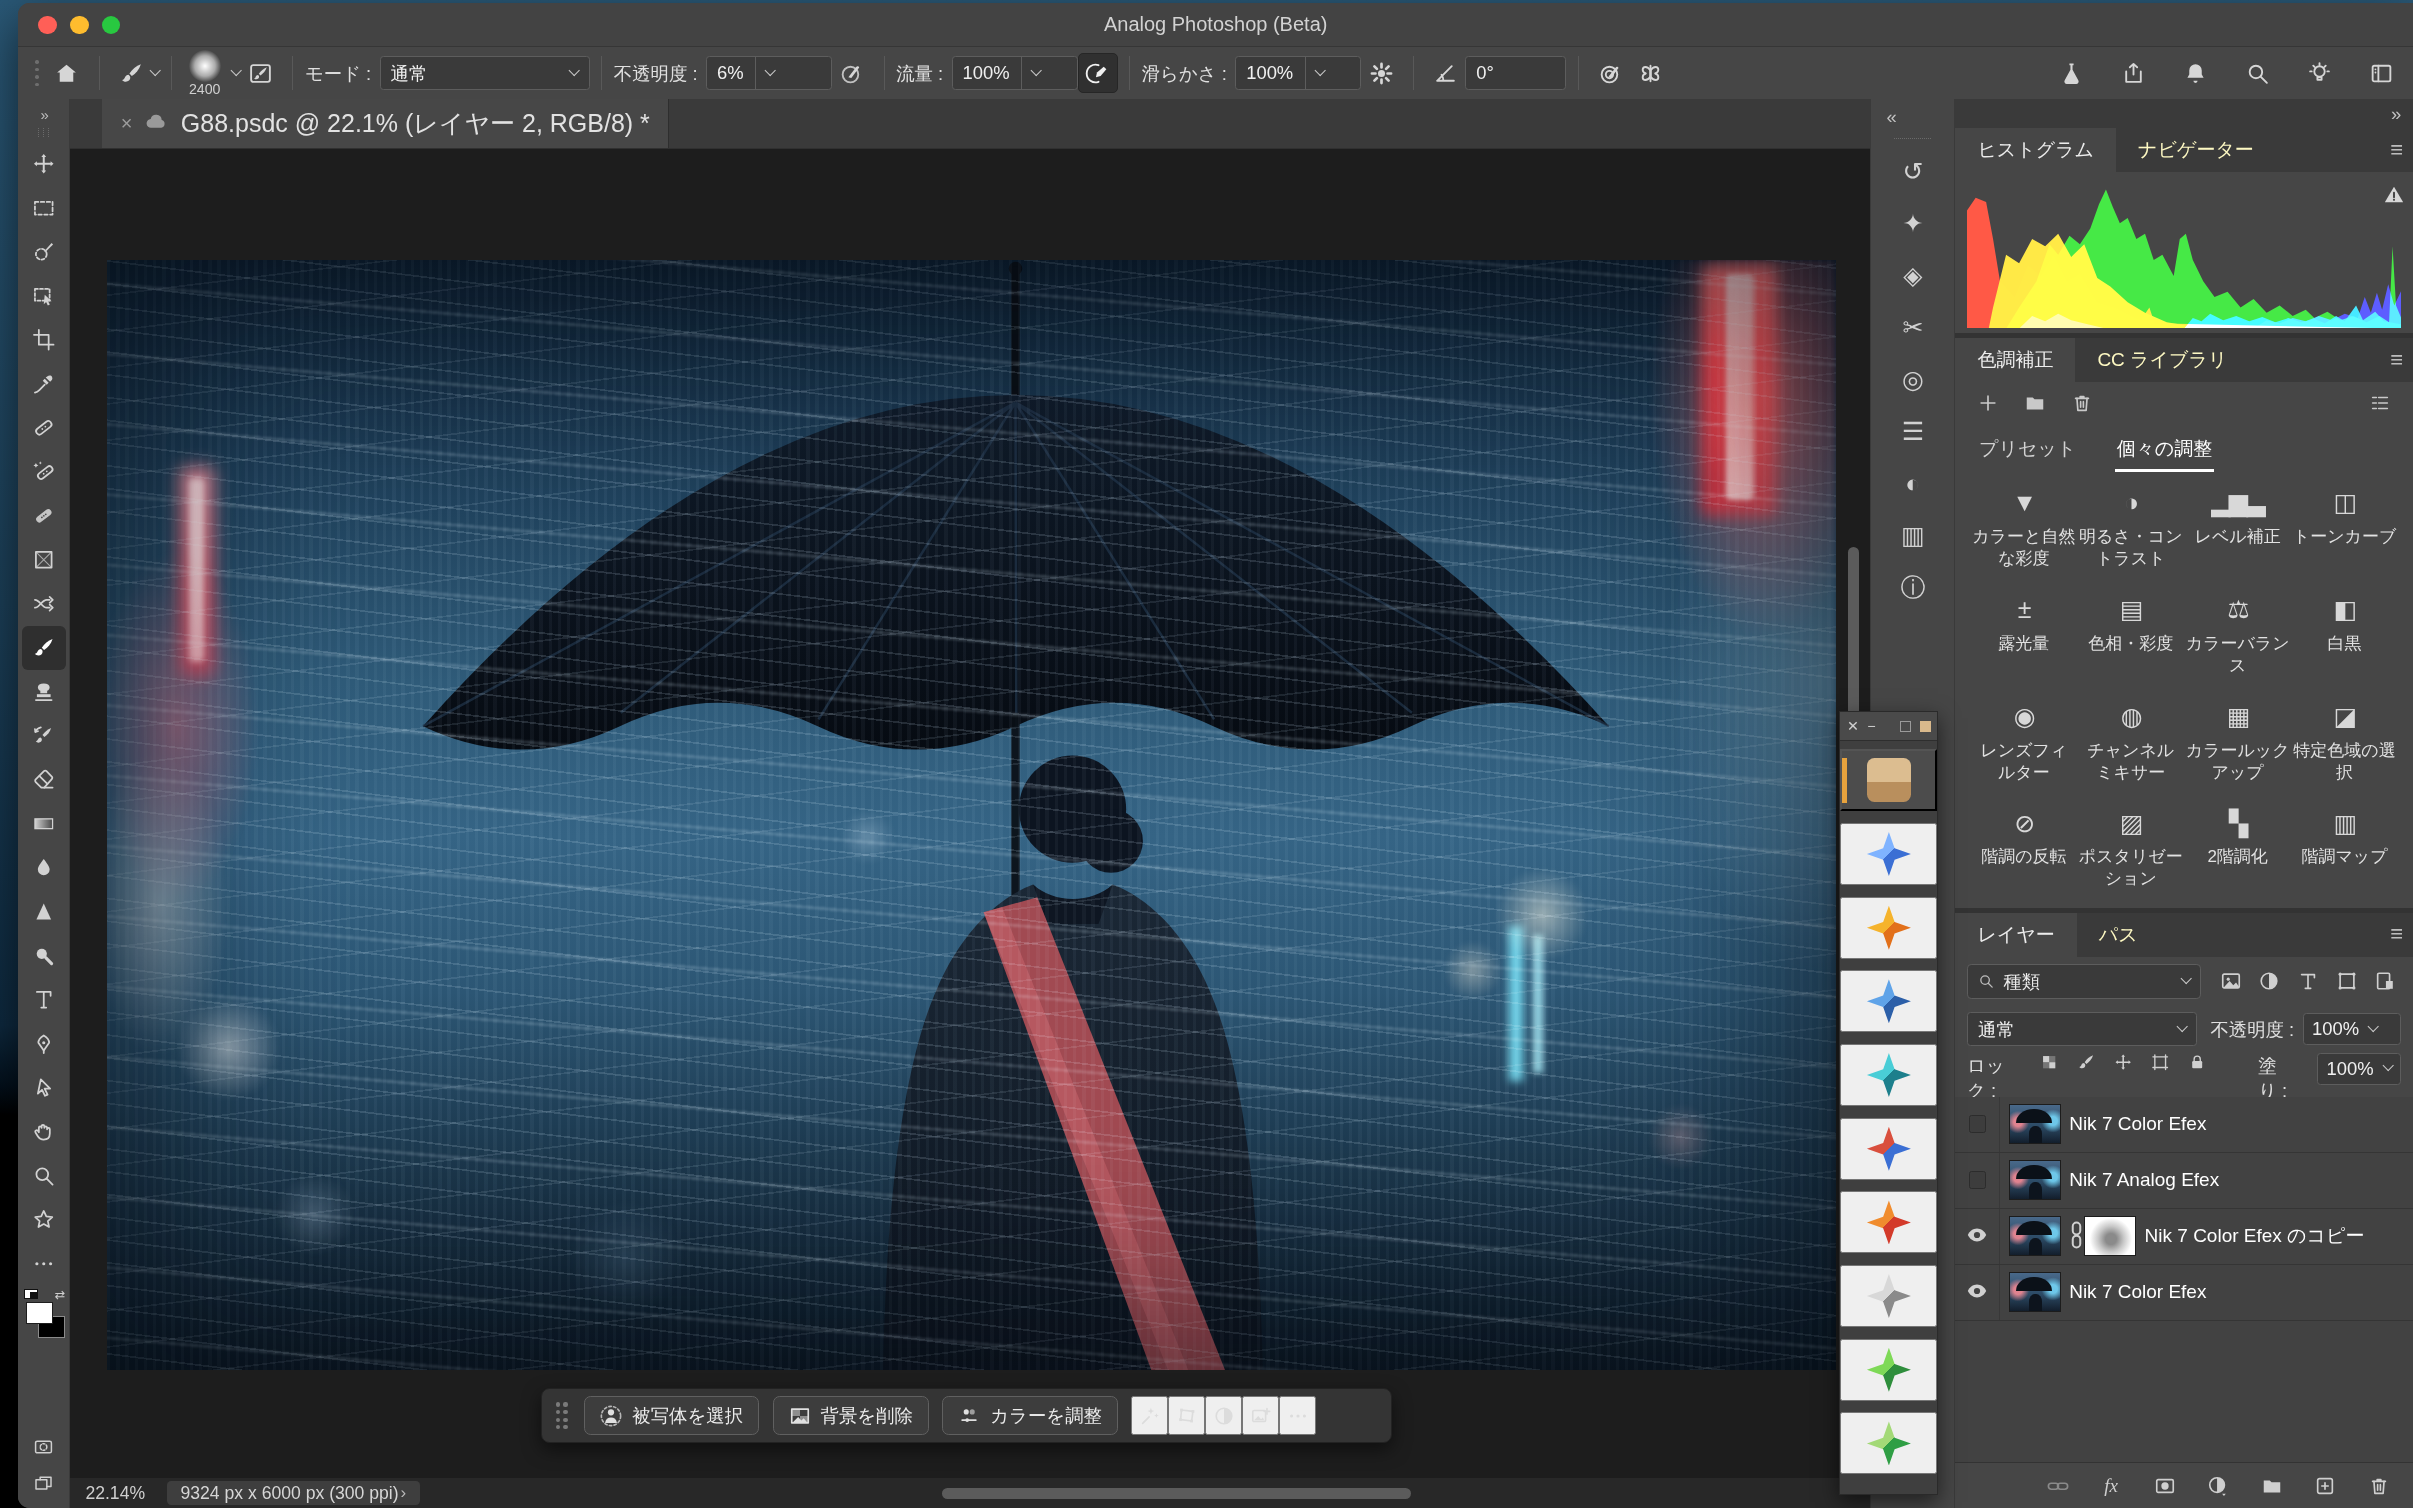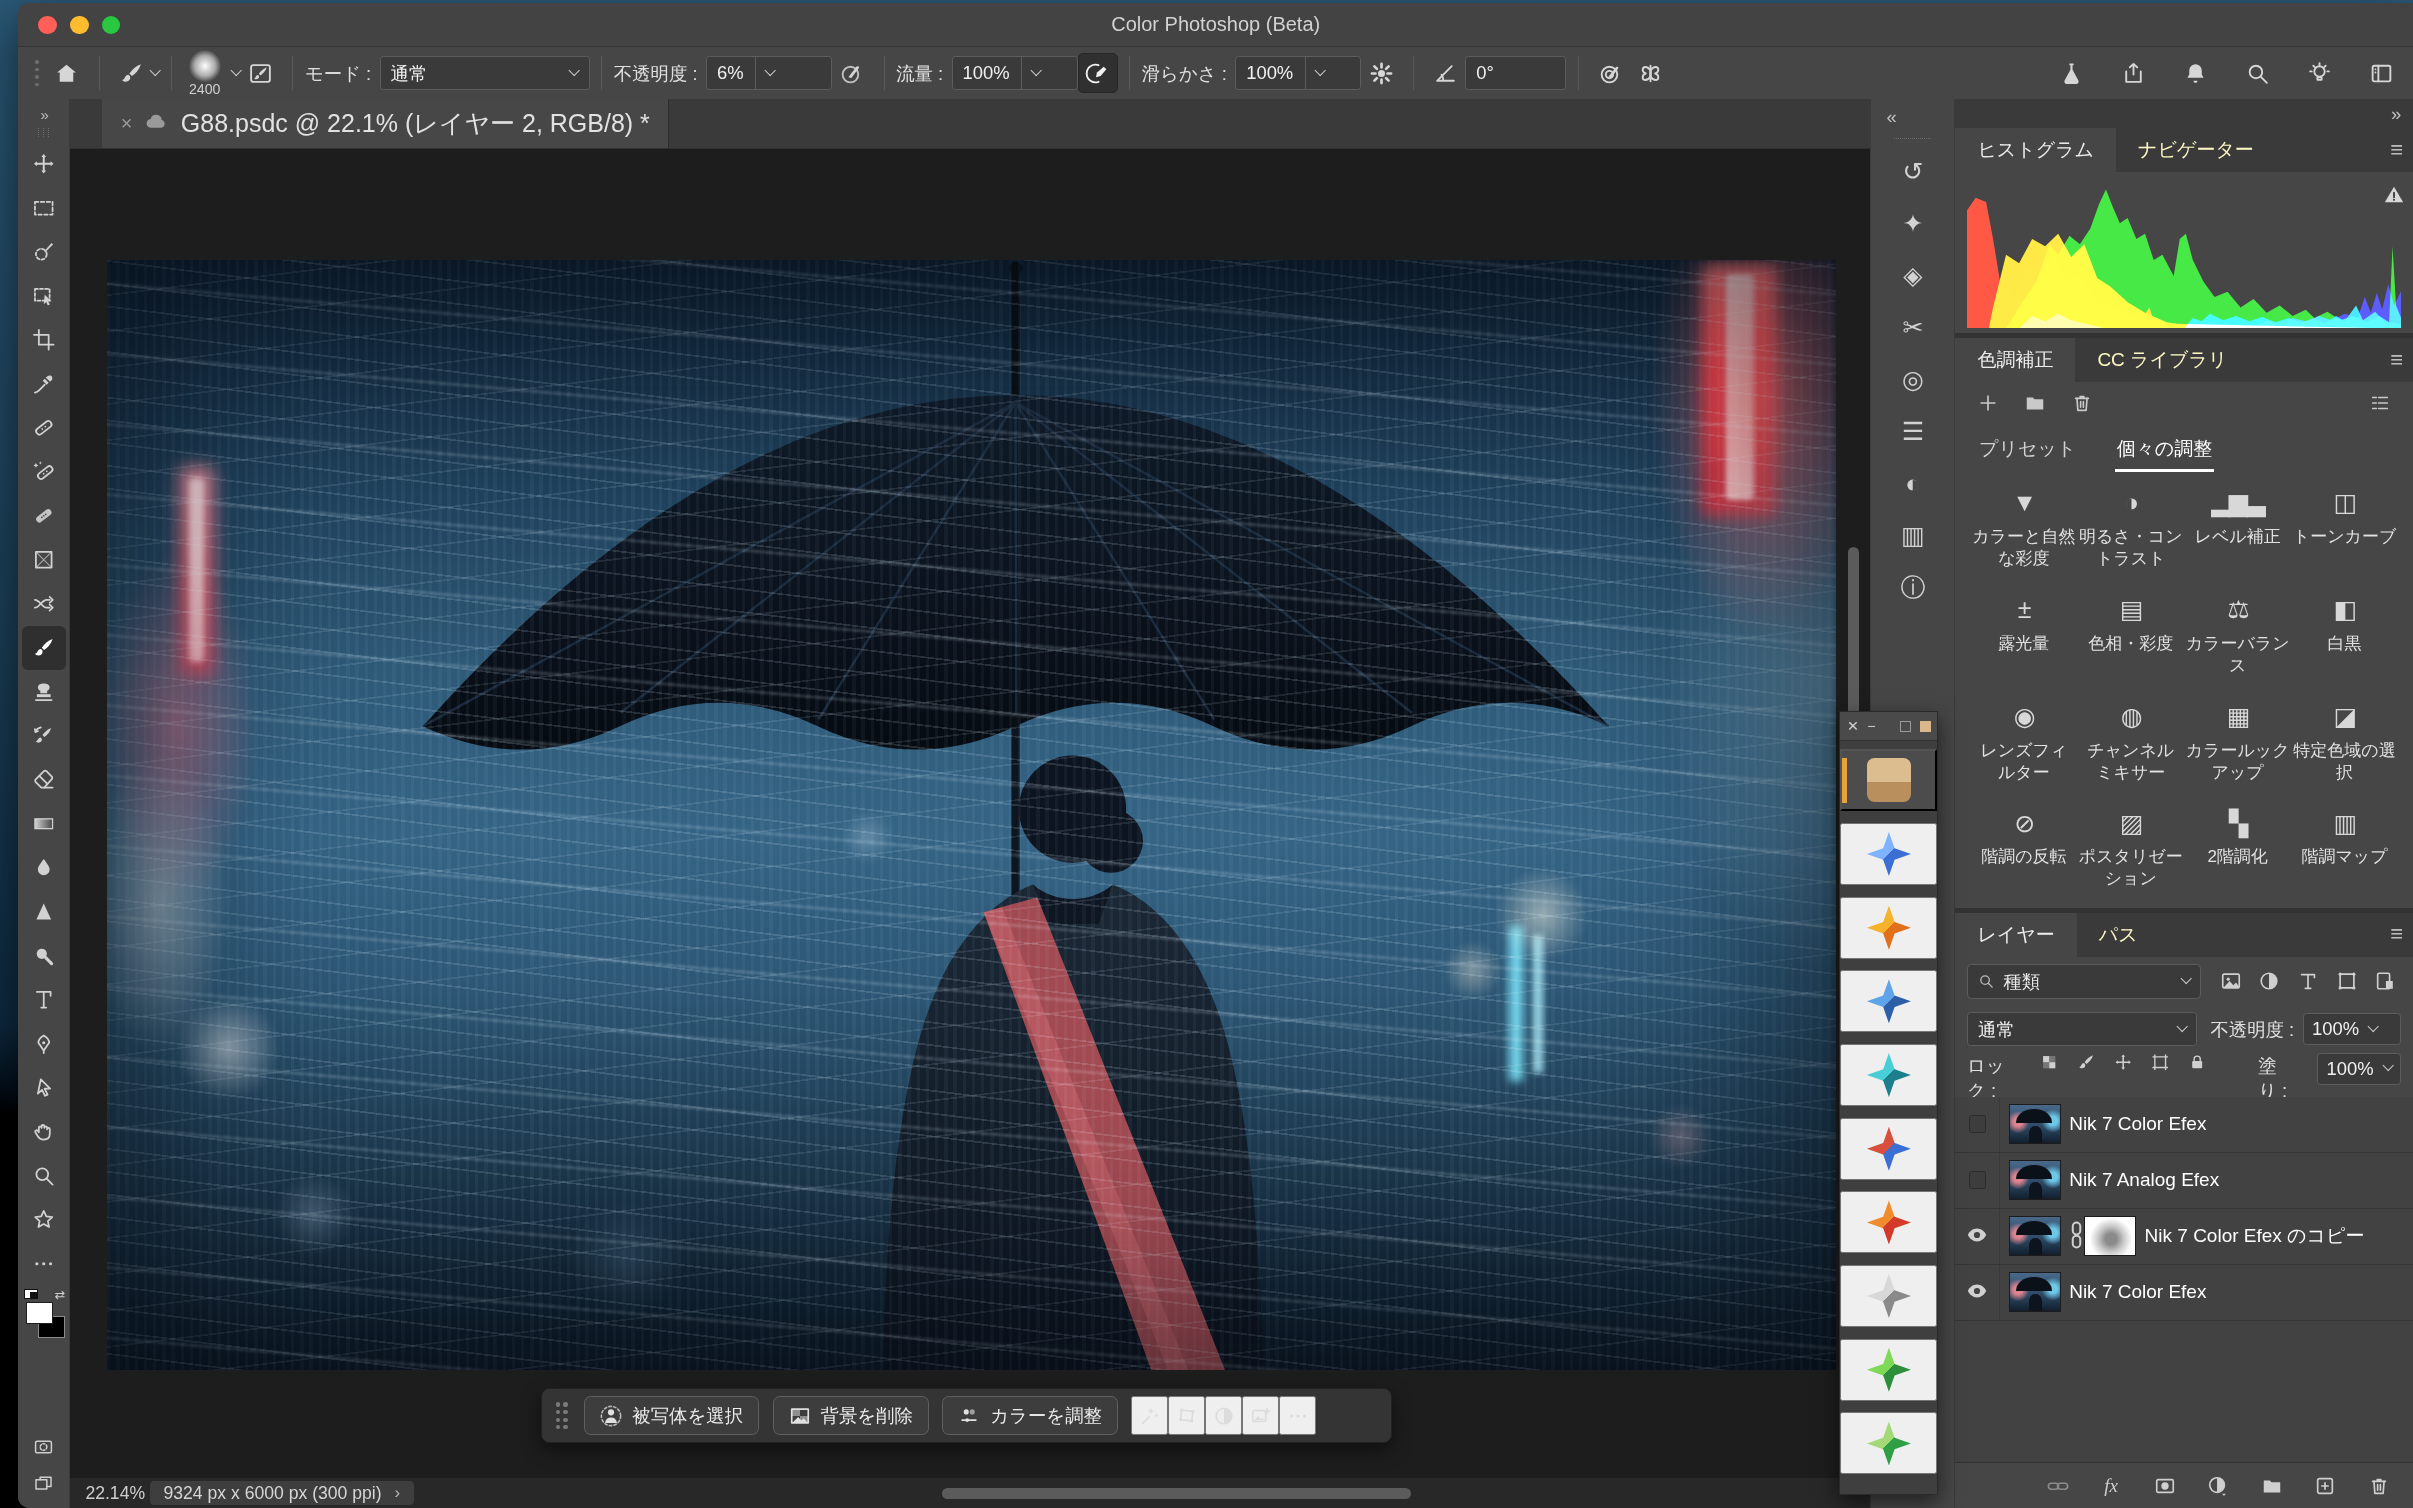--- a/index.html
+++ b/index.html
@@ -67,22 +67,22 @@
   .doctab { margin-left:32px; height:100%; background:#474747; display:flex; align-items:center; gap:11.7px;
     padding:0 18.4px; border-right:0.8px solid #2e2e2e; }
   .doctab .close { color:#9c9c9c; font-size:20px; }
   .doctab .cloud { width:25px; color:#9a9a9a; }
   .doctab .dtitle { font-size:25px; color:#e2e2e2; white-space:nowrap; }
 
   .canvasarea { position:absolute; left:0; top:50px; right:0; bottom:30px; background:#1d1d1d; overflow:hidden; }
   .statusbar { position:absolute; left:0; bottom:0; right:0; height:30px; background:#282828;
     display:flex; align-items:center; font-size:17.6px; color:#cfcfcf; }
   .statusbar .zoom { margin-left:15px; }
-  .statusbar .pill { margin-left:5px; background:#3e3e3e; border-radius:4.2px; height:24px;
-    display:flex; align-items:center; padding:0 13.4px; gap:13px; color:#d6d6d6; }
+  .statusbar .pill { margin-left:22px; background:#3e3e3e; border-radius:4.2px; height:24px;
+    display:flex; align-items:center; padding:0 13.4px; gap:2px; color:#d6d6d6; }
   .statusbar .pill .c { color:#b9b9b9; font-size:17px; }
   .hscroll { position:absolute; left:872px; bottom:9.2px; width:469px; height:11px; background:#5b5b5b; border-radius:5.9px; }
   .vscroll { position:absolute; right:11.7px; top:398px; width:11px; height:251px; background:#5b5b5b; border-radius:5.9px; }
 
   
   .photo { position:absolute; left:37px; top:111px; width:1729px; height:1110px; overflow:hidden;
     background:linear-gradient(180deg,#0e2134 0%,#1d3d57 18%,#2f5b79 38%,#356485 52%,#2c5674 66%,#1d3a50 80%,#0c1926 100%); }
   .photo > div { position:absolute; }
   .ph-glow { inset:0; filter:blur(2.5px);
     background:
@@ -237,21 +237,21 @@
 <body>
 
 <div class="window">
 
   <div class="titlebar">
     <div class="lights">
       <span class="light r"></span>
       <span class="light y"></span>
       <span class="light g"></span>
     </div>
-    <div class="title">Color Photoshop (Beta)</div>
+    <div class="title">Analog Photoshop (Beta)</div>
   </div>
 
   <div class="optionsbar">
     <span class="grip">
         <i></i>
         <i></i>
         <i></i>
         <i></i>
       </span>
     <span class="obtn">

